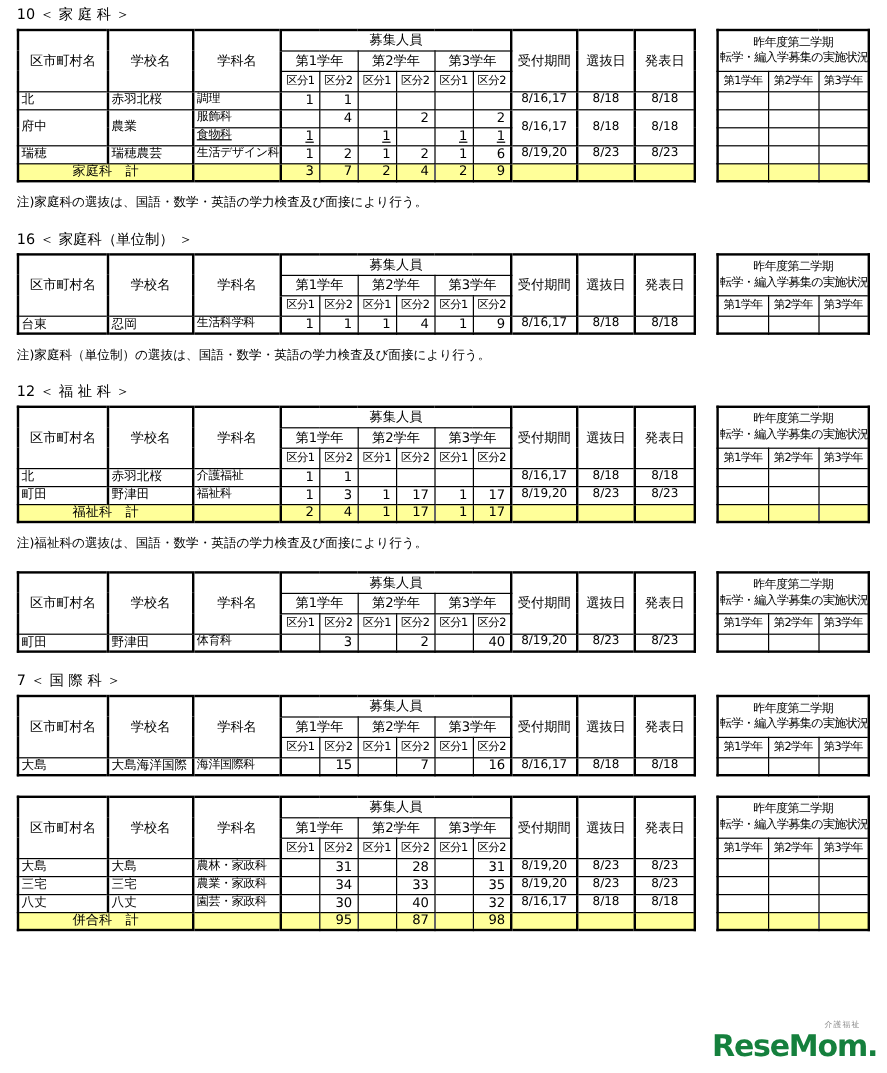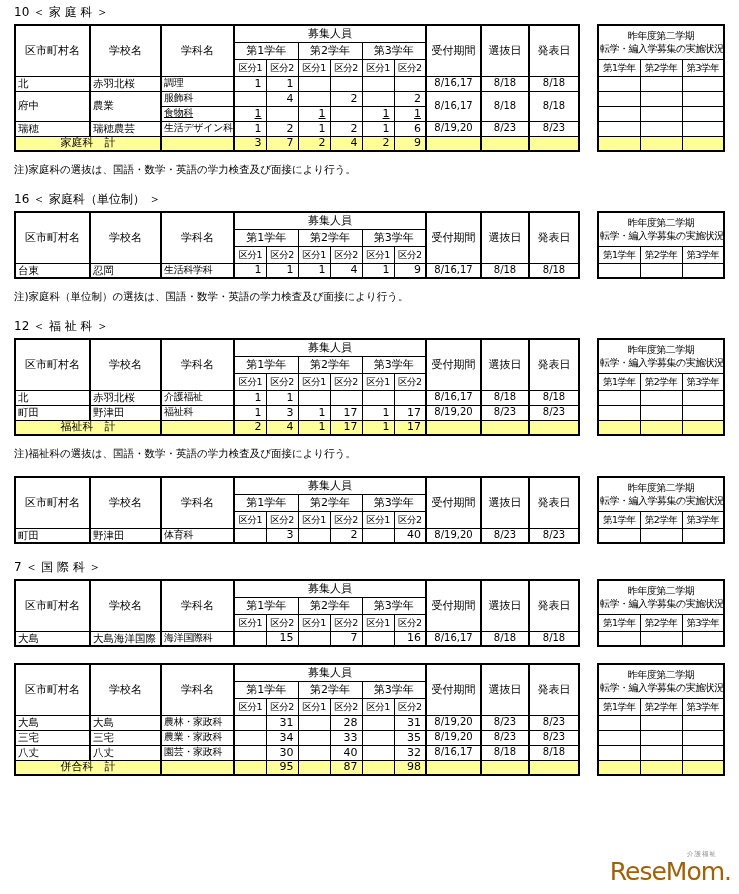--- a/index.html
+++ b/index.html
@@ -29,21 +29,21 @@
   .dept{font-size:10px;letter-spacing:-0.3px;}
   .hdate{font-size:11px;}
   .bl2{border-left:2px solid #000;}
   .gt{border-top:1px solid #14532d;text-decoration:underline;}
   .ylw{background:#ffff99;}
   .tlabel{text-align:center;font-size:11px;}
   .note{font-size:10.5px;margin-top:11px;height:13px;line-height:13px;white-space:nowrap;}
   .prev .ph{font-size:10px;line-height:1.3;letter-spacing:-0.5px;}
   .prev .gy{font-size:9.5px;padding:0;letter-spacing:-0.5px;text-align:center;}
   .logo{position:absolute;right:8px;bottom:8px;padding-top:7px;}
-  .brand{font-size:25px;font-weight:normal;color:#a16207;letter-spacing:-1px;font-family:"DejaVu Sans",sans-serif;}
+  .brand{font-size:25px;font-weight:bold;color:#15803d;letter-spacing:-1px;font-family:"DejaVu Sans",sans-serif;}
   .ruby{position:absolute;top:0;right:14px;font-size:6.5px;color:#8a8a8a;letter-spacing:1px;}
 </style>
 </head>
 <body>
 
 <div class="section">
   <div class="title">10 ＜ 家 庭 科 ＞</div>
   <div class="trow">
     <table class="main">
       <colgroup>

